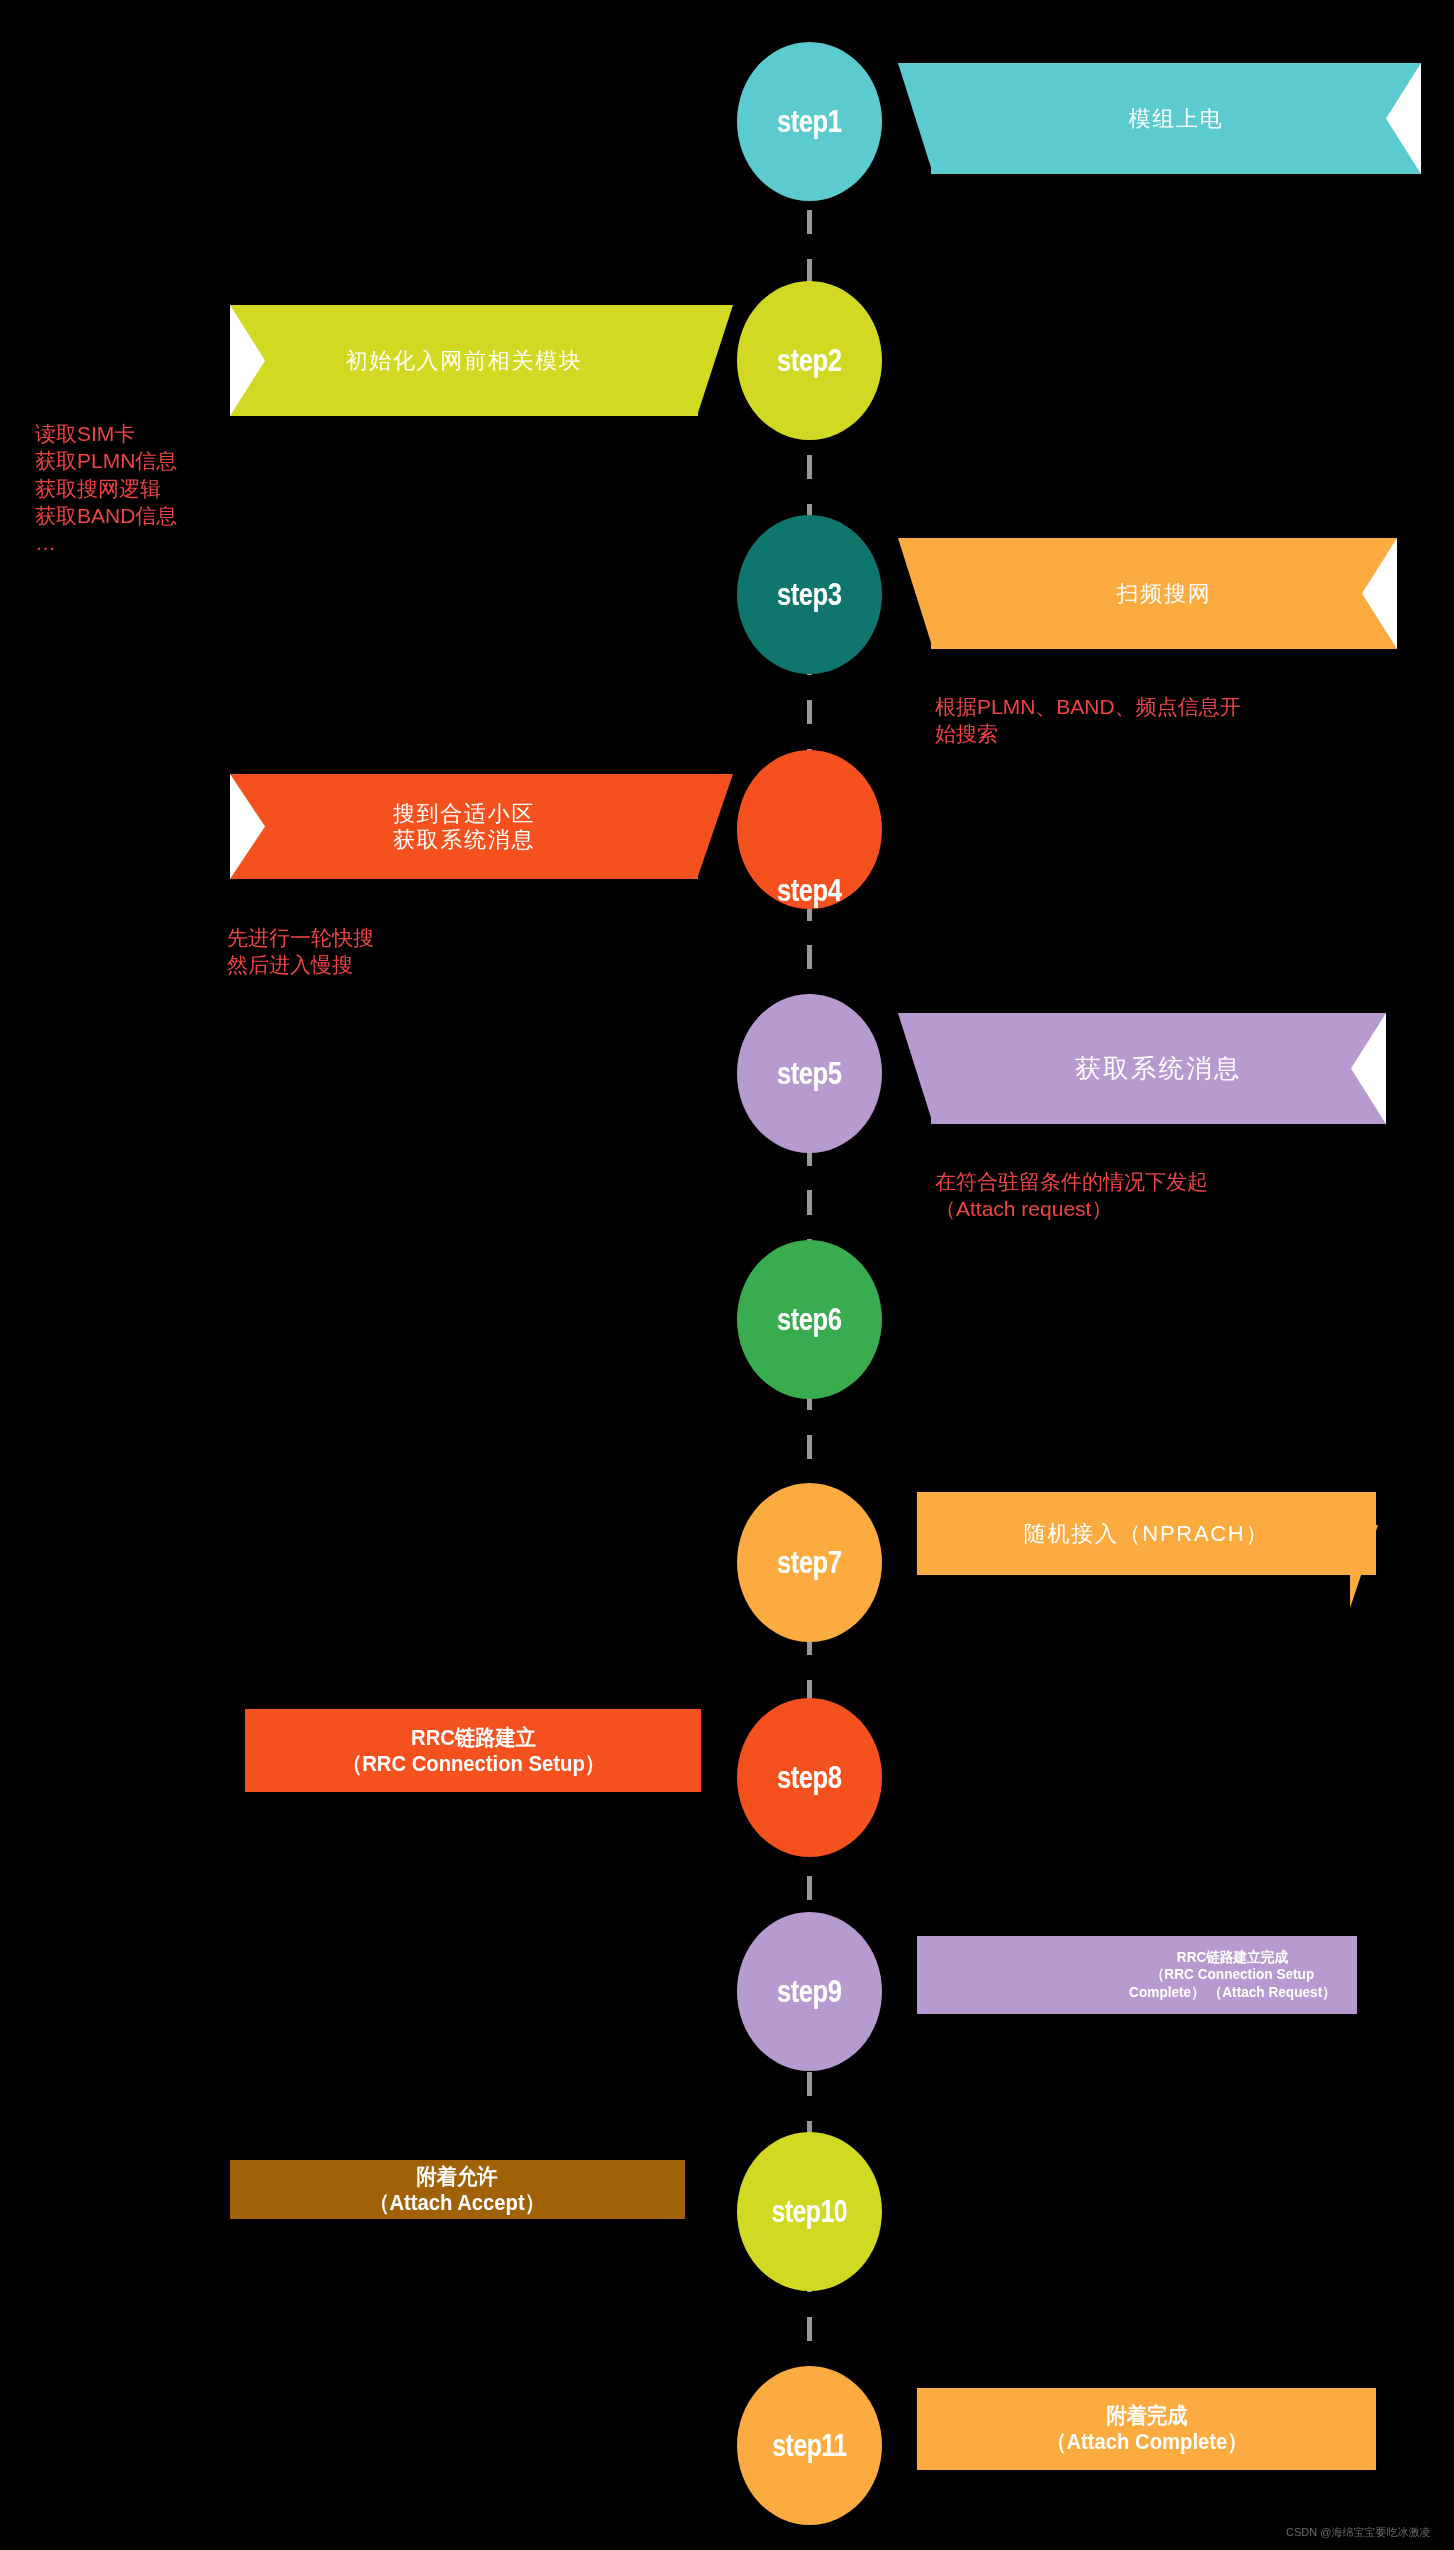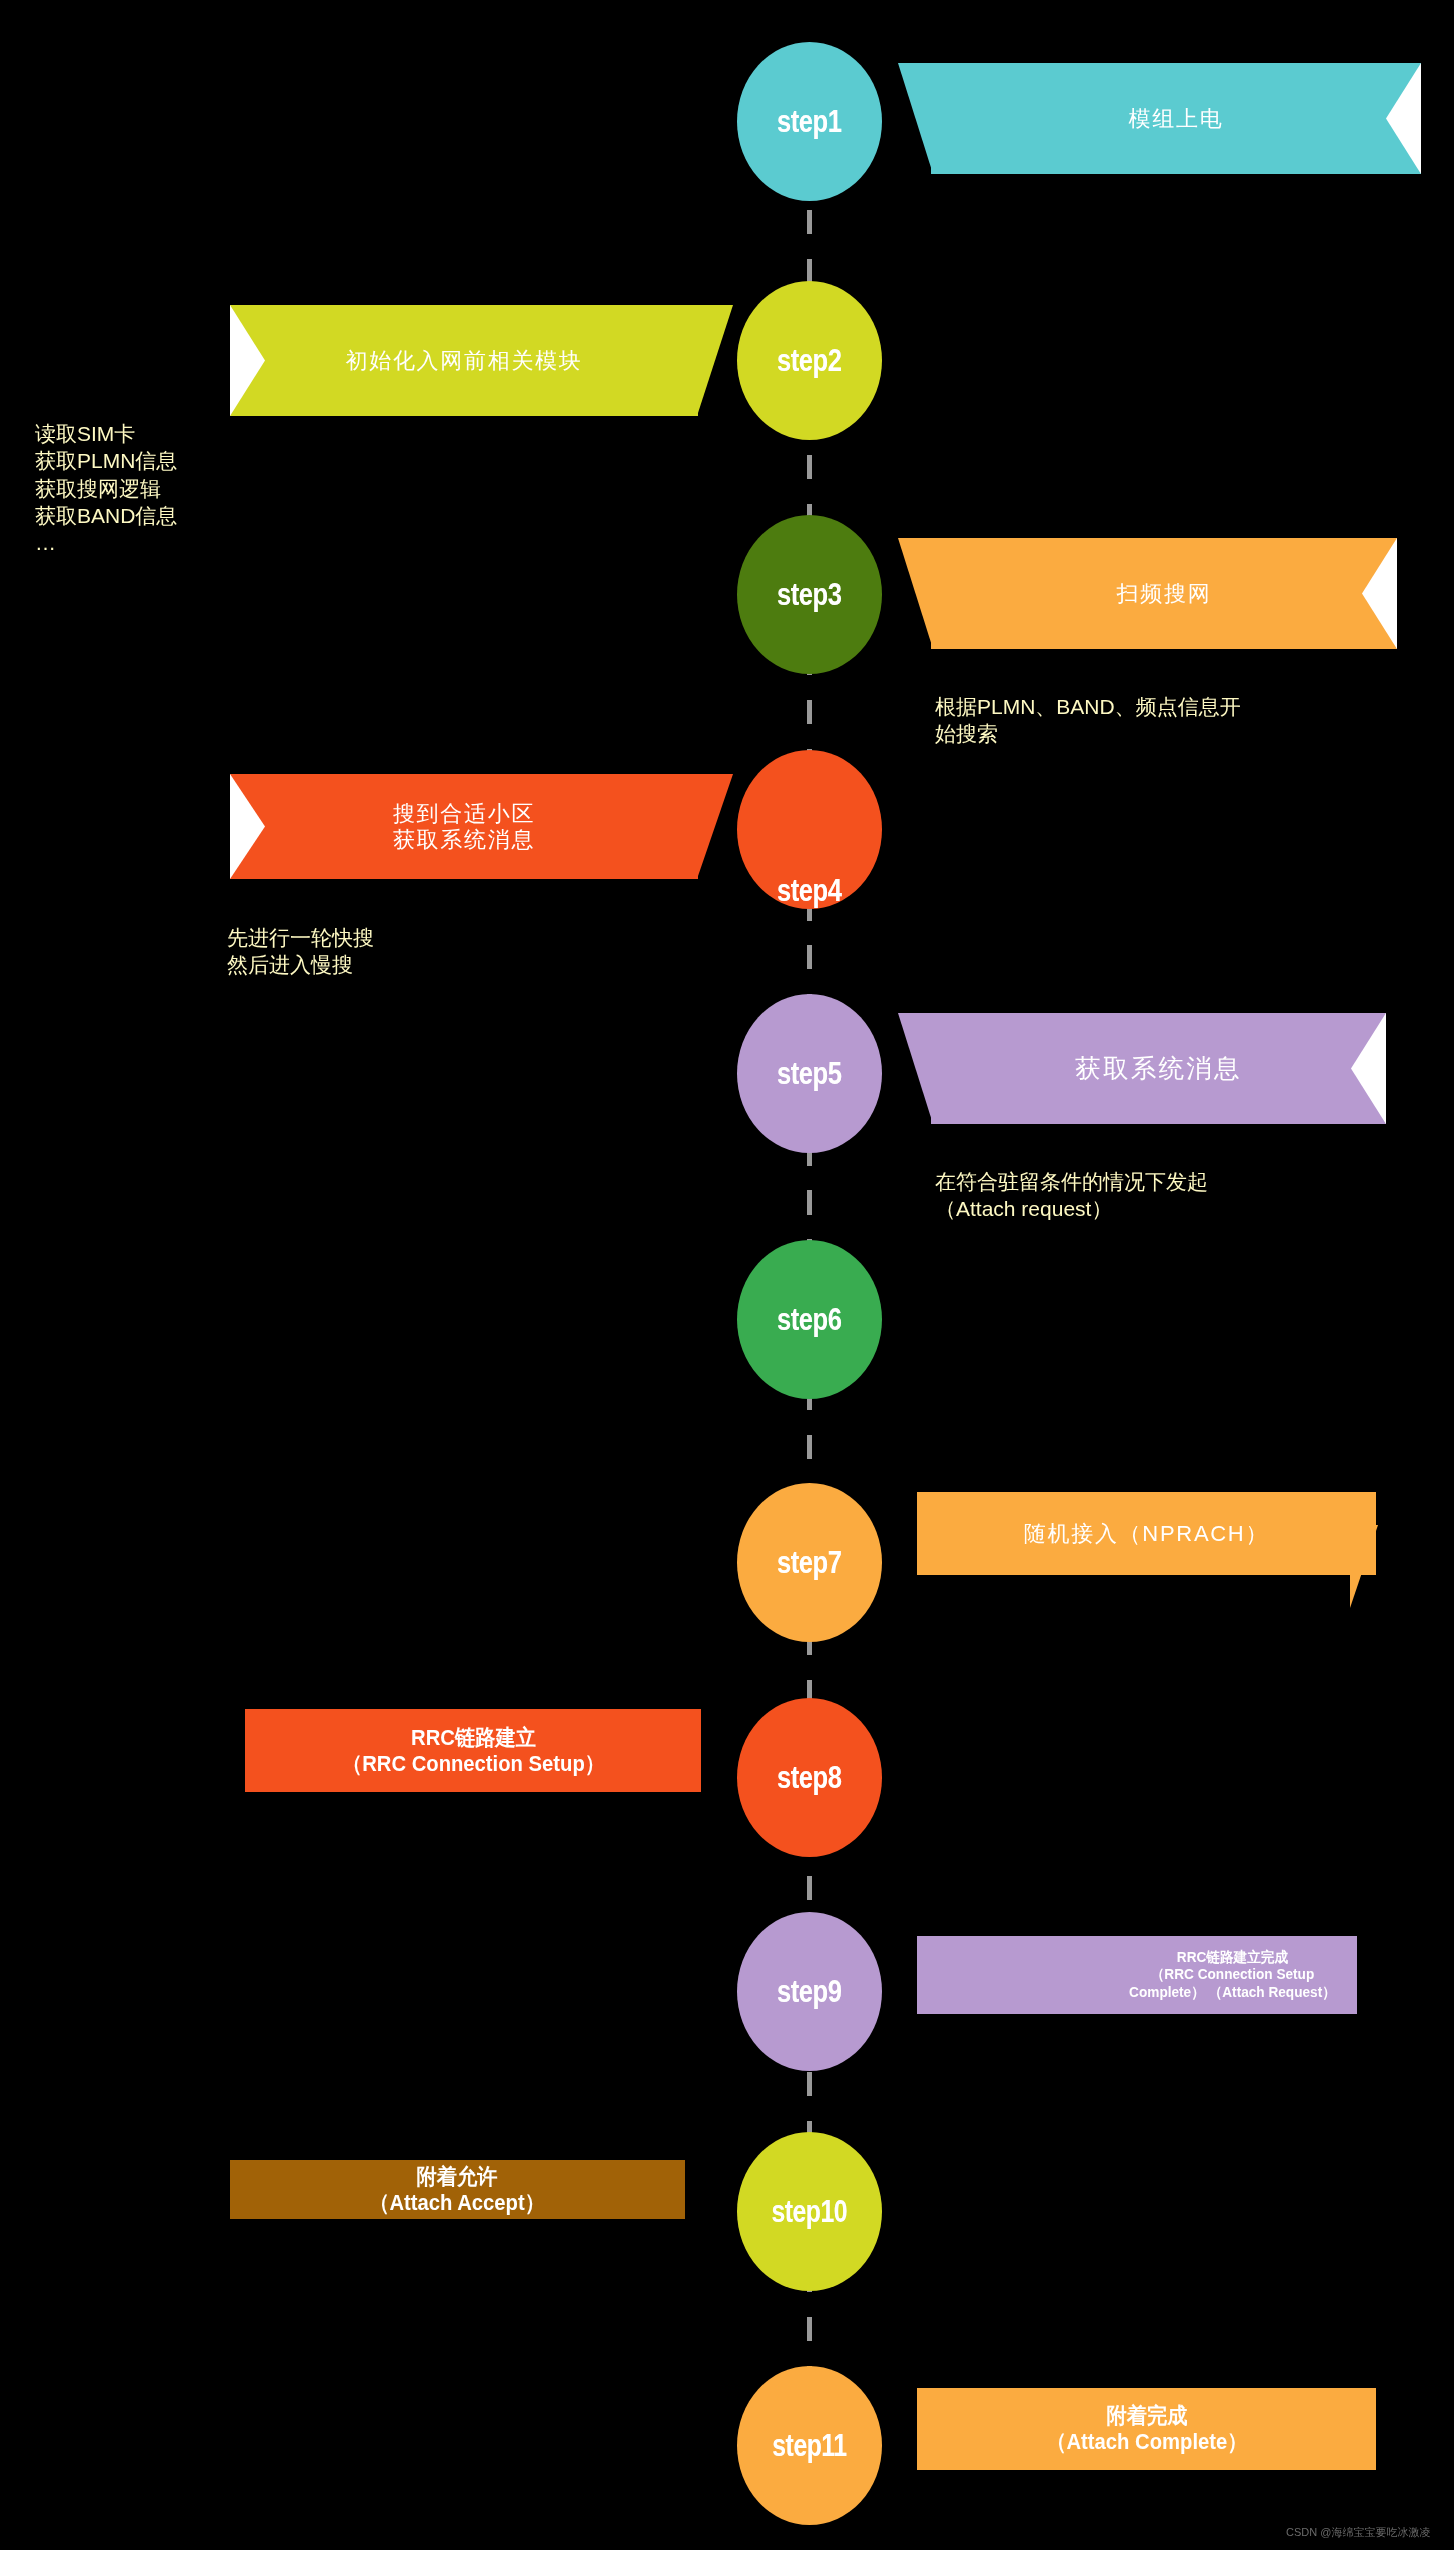--- a/index.html
+++ b/index.html
@@ -122,21 +122,21 @@
 
   
   .drop-tail {
     position: absolute;
     z-index: 3;
   }
 
   
   .note {
     position: absolute;
-    color: #fef9c3;
+    color: #ef4444;
     font-size: 21px;
     line-height: 1.30;
     white-space: pre-line;
     z-index: 5;
   }
 
   
   .watermark {
     position: absolute;
     color: #6a6a6a;
@@ -174,21 +174,21 @@
 获取PLMN信息
 获取搜网逻辑
 获取BAND信息
 …</div>
 
   <div class="banner right-side cn-plain" id="b3" style="left:931px; top:538px; width:466px; height:111px; background:#fbab40;">
     <div class="tail" style="background:#fbab40; clip-path:polygon(100% 0%, 100% 100%, 0% 0%);"></div>
     <div class="notch"></div>
     <div class="btext">扫频搜网</div>
   </div>
-  <div class="node" id="n3" style="left:737px; top:515px; background:#4d7c0f;">
+  <div class="node" id="n3" style="left:737px; top:515px; background:#0f766e;">
     <span class="label">step3</span>
   </div>
 
   <div class="note" id="note2" style="left:935px; top:693px; width:518px;">根据PLMN、BAND、频点信息开
 始搜索</div>
 
   <div class="banner left-side cn-plain" id="b4" style="left:230px; top:774px; width:468px; height:105px; background:#f4511e;">
     <div class="notch"></div>
     <div class="tail" style="background:#f4511e; clip-path:polygon(0% 0%, 100% 0%, 0% 100%);"></div>
     <div class="btext">搜到合适小区

